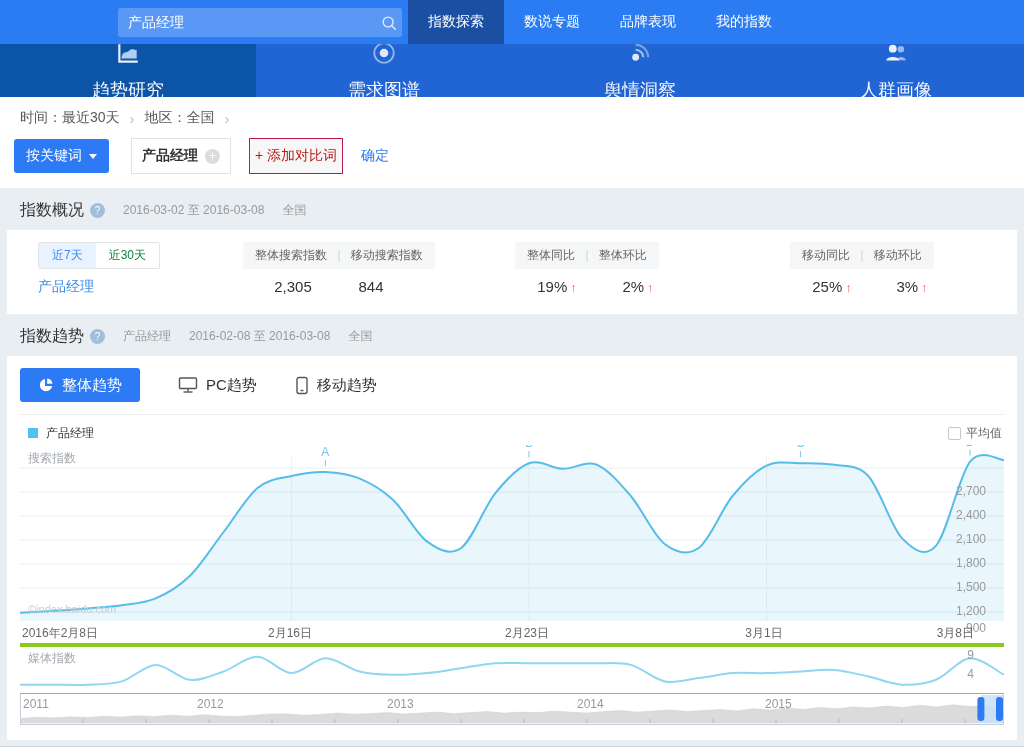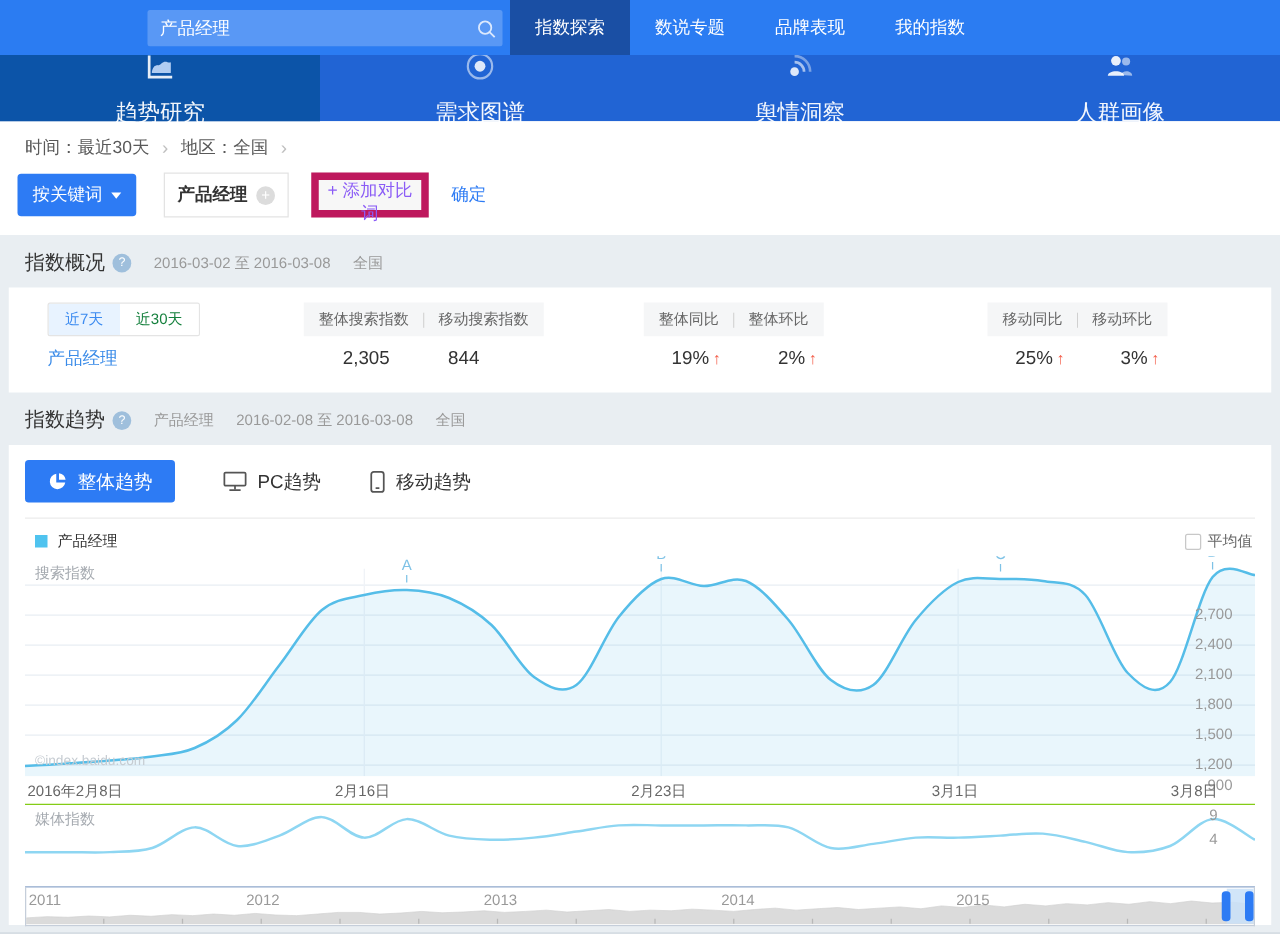--- a/index.html
+++ b/index.html
@@ -40,22 +40,22 @@
   .kw-row { margin-top:11px; display:flex; align-items:center; }
   .kw-mode { background:#2D7BF4; color:#fff; border:none; border-radius:3px; height:34px;
     padding:0 12px; font-size:14px; display:flex; align-items:center; gap:7px; cursor:pointer; font-family:inherit; }
   .caret { width:0; height:0; border-left:4px solid transparent; border-right:4px solid transparent;
     border-top:5px solid #fff; display:inline-block; }
   .kw-chip { margin-left:22px; width:100px; height:36px; background:#fff; border:1px solid #E3E3E3;
     display:flex; align-items:center; justify-content:space-between; padding:0 10px; font-size:14px;
     color:#333; font-weight:bold; cursor:pointer; }
   .chip-ic { width:15px; height:15px; border-radius:50%; background:#DCDCDC; color:#fff;
     font-size:12px; line-height:15px; text-align:center; font-weight:normal; }
-  .kw-add { margin-left:18px; width:94px; height:36px; background:#F7F7F7; border:6px solid #be185d;
-    color:#8b5cf6; font-size:14px; cursor:pointer; font-family:inherit; }
+  .kw-add { margin-left:18px; width:94px; height:36px; background:#F7F7F7; border:1px solid #be185d;
+    color:#b91c1c; font-size:14px; cursor:pointer; font-family:inherit; }
   .confirm { margin-left:18px; color:#2D7BF4; font-size:14px; text-decoration:none; cursor:pointer; }
 
   
   .sec-label { display:flex; align-items:center; padding:12px 0 9px 20px; }
   .sec-title { font-size:16px; color:#333; }
   .qicon { width:15px; height:15px; border-radius:50%; background:#9FBFDC; color:#fff; font-size:10px;
     line-height:15px; text-align:center; margin-left:6px; cursor:pointer; }
   .sec-sub { font-size:12px; color:#999; margin-left:18px; }
 
   
@@ -104,26 +104,26 @@
   .ylbl:nth-of-type(4){top:87px;} .ylbl:nth-of-type(5){top:111px;} .ylbl:nth-of-type(6){top:135px;}
   .ylbl:nth-of-type(7){top:159px;}
   .watermark { position:absolute; left:8px; bottom:6px; font-size:11px; color:#C6CCD2; }
 
   .xrow { position:relative; height:22px; width:984px; font-size:12px; color:#666; }
   .xlbl { position:absolute; top:4px; }
   .x0 { left:2px; } .x1 { left:270px; transform:translateX(-50%); }
   .x2 { left:507px; transform:translateX(-50%); } .x3 { left:744px; transform:translateX(-50%); }
   .x4 { right:30px; }
 
-  .media-wrap { position:relative; width:984px; height:48px; border-top:1px solid #84cc16; }
+  .media-wrap { position:relative; width:984px; height:48px; border-top:4px solid #84cc16; }
   .media-wrap .axis-name { top:3px; }
   .mlbl { position:absolute; right:30px; font-size:12px; color:#999; }
   .m0 { top:1px; } .m1 { top:20px; }
 
-  .scrubber { position:relative; width:984px; height:32px; margin-top:18px;
+  .scrubber { position:relative; width:984px; height:32px; margin-top:2px;
     border:1px solid #C5CEDA; border-top-color:#8FA8CC; background:#fff; }
   .yr { position:absolute; top:3px; font-size:12px; color:#999; }
   .y0 { left:2px; } .y1 { left:176px; } .y2 { left:366px; } .y3 { left:556px; } .y4 { left:744px; }
   svg { display:block; }
 </style>
 </head>
 <body>
 
 <div class="app">
 

